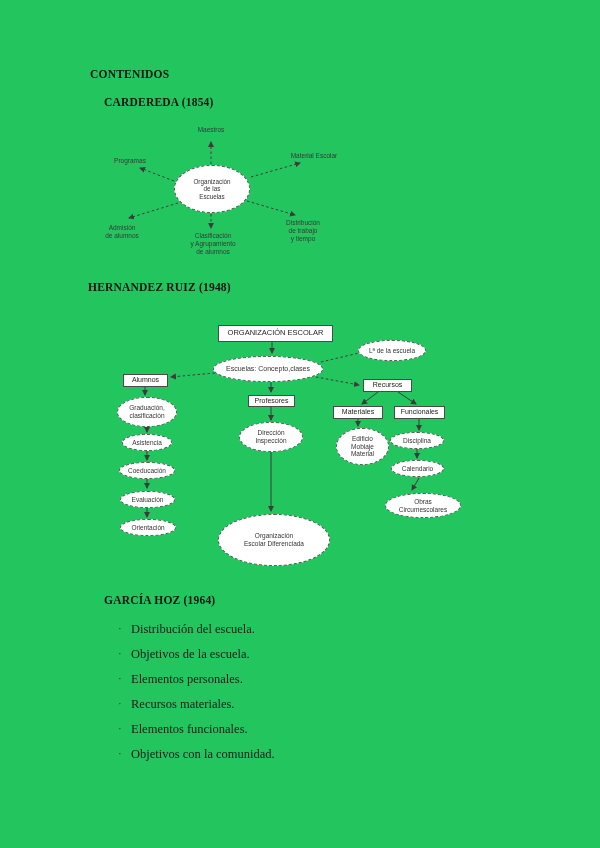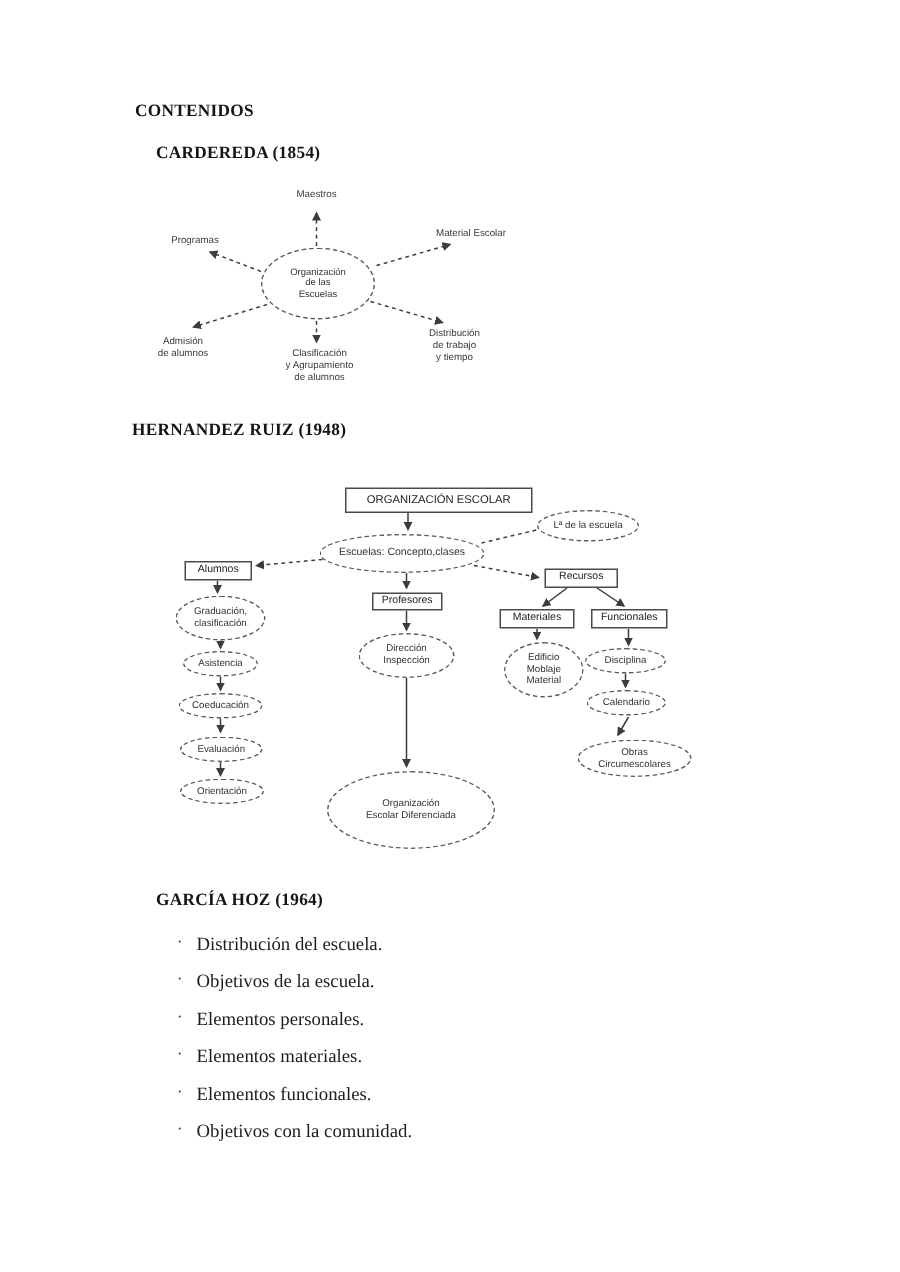--- a/index.html
+++ b/index.html
@@ -1,16 +1,16 @@
 <!DOCTYPE html>
 <html><head>
 <meta charset="utf-8">
 <style>
   html,body{margin:0;padding:0;background:#888;}
-  .page{position:relative;width:600px;height:848px;background:#ffffff;margin:0 auto;overflow:hidden;text-decoration:underline;}
+  .page{position:relative;width:600px;height:848px;background:#22c55e;margin:0 auto;overflow:hidden;text-decoration:underline;}
   .h1{position:absolute;font-family:"Liberation Serif",serif;font-weight:bold;font-size:11.5px;color:#141414;letter-spacing:.2px;}
   .li-row{position:absolute;font-family:"Liberation Serif",serif;font-size:12.5px;color:#1c1c1c;display:flex;}
   .li-bullet{width:13px;font-size:11px;color:#333;}
   .dlabel{position:absolute;font-family:"Liberation Sans",sans-serif;font-size:6.5px;color:#3a3a3a;text-align:center;white-space:pre-line;line-height:1.25;}
   .ell{position:absolute;border:1px dashed #5a5a5a;border-radius:50%;display:flex;align-items:center;justify-content:center;text-align:center;font-family:"Liberation Sans",sans-serif;font-size:6.5px;color:#333;white-space:pre-line;line-height:1.2;box-sizing:border-box;background:#fff;}
   .rect{position:absolute;border:1px solid #4a4a4a;display:flex;align-items:center;justify-content:center;text-align:center;font-family:"Liberation Sans",sans-serif;font-size:7px;color:#222;background:#fff;box-sizing:border-box;white-space:pre-line;line-height:1.15;}
   svg{position:absolute;overflow:visible;}
   .ln{stroke:#3c3c3c;stroke-width:1;fill:none;}
   .dash{stroke-dasharray:2.5 2.5;}
 </style>
@@ -76,21 +76,21 @@
       <line class="ln" x1="186" y1="87" x2="186" y2="100" marker-end="url(#ah2)"></line>
       <line class="ln" x1="186" y1="132" x2="186" y2="191" marker-end="url(#ah2)"></line>
       <line class="ln" x1="293" y1="72" x2="277" y2="84" marker-end="url(#ah2)"></line>
       <line class="ln" x1="313" y1="72" x2="331" y2="84" marker-end="url(#ah2)"></line>
       <line class="ln" x1="273" y1="99" x2="273" y2="106" marker-end="url(#ah2)"></line>
       <line class="ln" x1="334" y1="99" x2="334" y2="110" marker-end="url(#ah2)"></line>
       <line class="ln" x1="332" y1="129" x2="332" y2="138" marker-end="url(#ah2)"></line>
       <line class="ln" x1="334" y1="158" x2="327" y2="170" marker-end="url(#ah2)"></line>
     </svg>
 
-    <div class="rect" style="left:218px;top:325px;width:125px;height:17px;font-size:7.5px;margin-left:12px;">ORGANIZACIÓN ESCOLAR</div>
+    <div class="rect" style="left:218px;top:325px;width:115px;height:17px;font-size:7.5px;">ORGANIZACIÓN ESCOLAR</div>
     <div class="ell" style="left:213px;top:356px;width:110px;height:26px;font-size:7px;">Escuelas: Concepto,clases</div>
     <div class="ell" style="left:358px;top:340px;width:68px;height:21px;">Lª de la escuela</div>
 
     <div class="rect" style="left:123px;top:374px;width:45px;height:13px;">Alumnos</div>
     <div class="ell" style="left:117px;top:397px;width:60px;height:30px;">Graduación,
 clasificación</div>
     <div class="ell" style="left:122px;top:434px;width:50px;height:17px;">Asistencia</div>
     <div class="ell" style="left:119px;top:462px;width:56px;height:17px;">Coeducación</div>
     <div class="ell" style="left:120px;top:491px;width:55px;height:17px;">Evaluación</div>
     <div class="ell" style="left:120px;top:519px;width:56px;height:17px;">Orientación</div>
@@ -123,21 +123,21 @@
     <div class="li-row" style="left:118px;top:647px;">
       <span class="li-bullet">·</span>
       <span>Objetivos de la escuela.</span>
     </div>
     <div class="li-row" style="left:118px;top:672px;">
       <span class="li-bullet">·</span>
       <span>Elementos personales.</span>
     </div>
     <div class="li-row" style="left:118px;top:697px;">
       <span class="li-bullet">·</span>
-      <span>Elementos materiales.</span>
+      <span>Recursos materiales.</span>
     </div>
     <div class="li-row" style="left:118px;top:722px;">
       <span class="li-bullet">·</span>
       <span>Elementos funcionales.</span>
     </div>
     <div class="li-row" style="left:118px;top:747px;">
       <span class="li-bullet">·</span>
       <span>Objetivos con la comunidad.</span>
     </div>
   </div>

